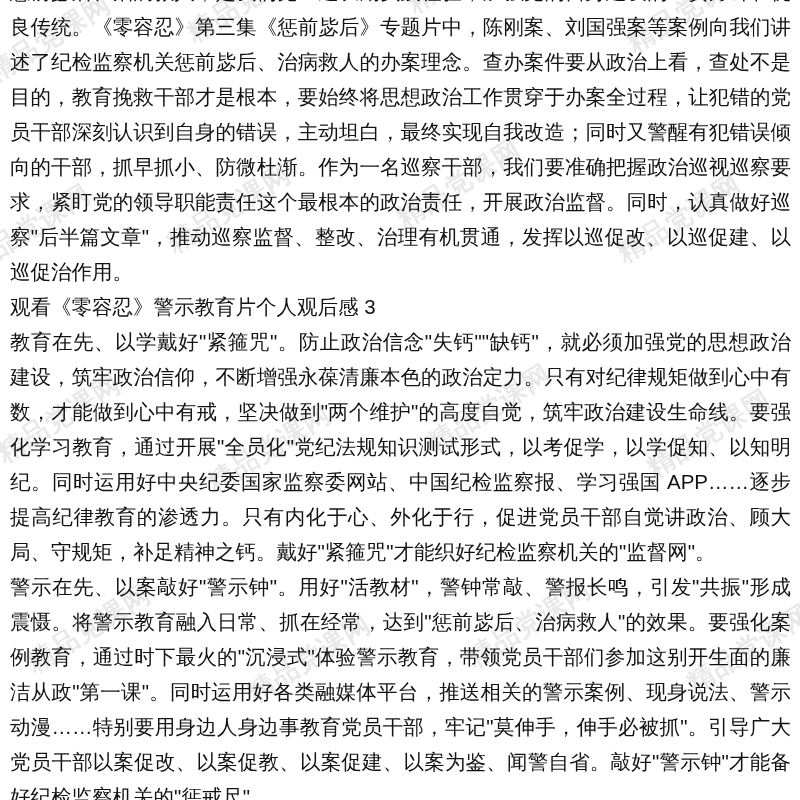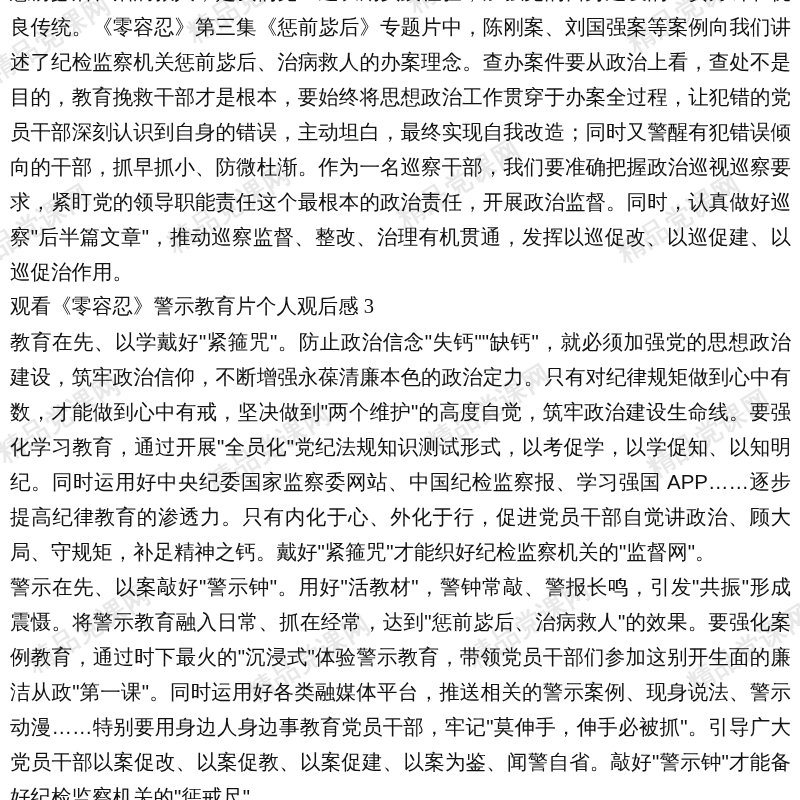--- a/index.html
+++ b/index.html
@@ -76,21 +76,20 @@
     color: #121212;
     text-align: justify;
     text-justify: inter-character;
     text-align-last: left;
     word-break: break-all;
     letter-spacing: 0px;
   }
 
   .para.heading {
     text-align: right;
-    font-family: Liberation Serif, serif;
   }
 
   .para.tight {
     text-align: justify;
   }
 </style>
 </head>
 <body>
 
 <div id="page" style="background: rgb(255, 255, 255);">

